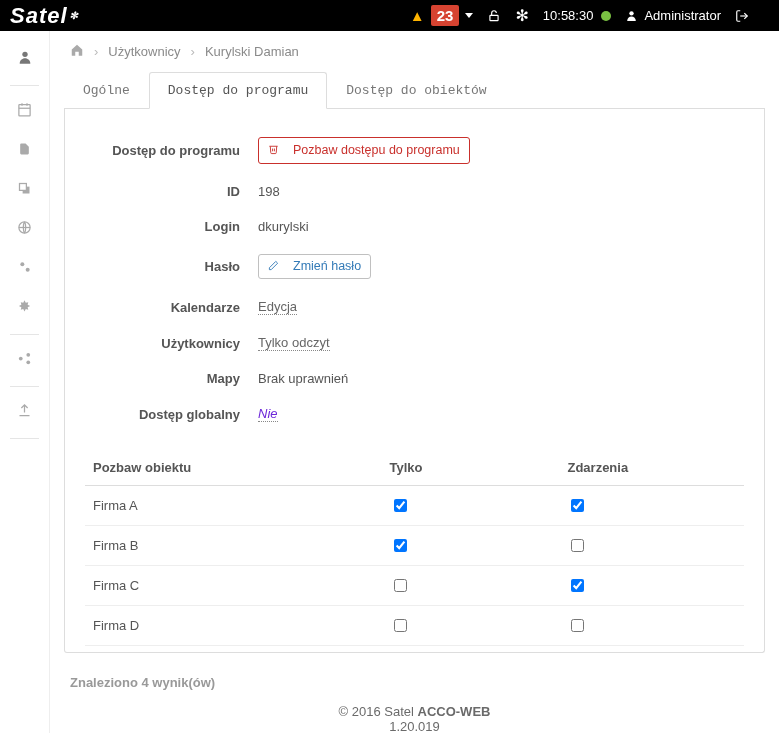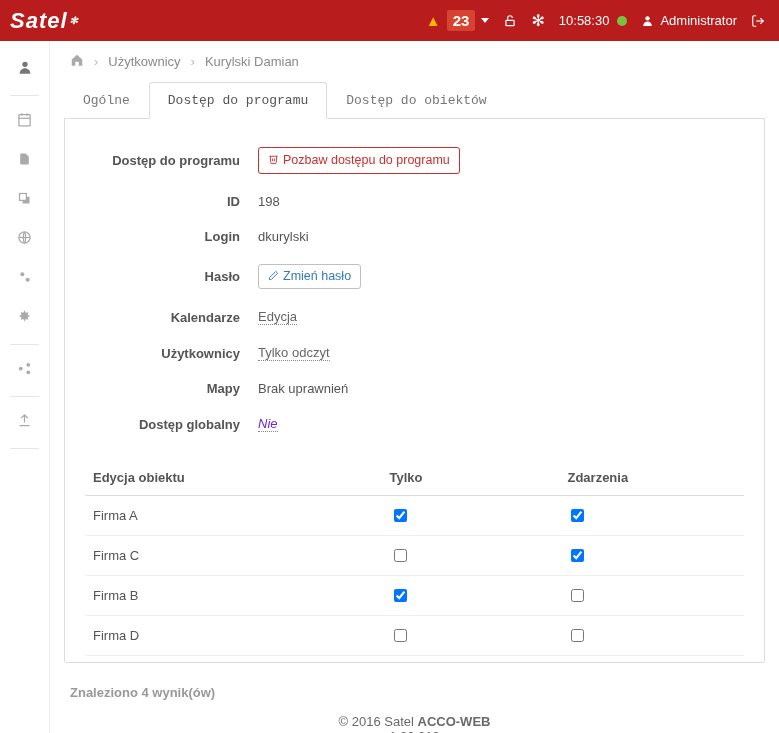--- a/index.html
+++ b/index.html
@@ -6,26 +6,26 @@
   body {
     margin: 0;
     font-family: "Helvetica Neue", Helvetica, Arial, sans-serif;
     font-size: 13px;
     color: #555;
     background: #fff;
     width: 779px;
   }
   
   .topbar {
-    background: #b91c1c;
-    height: 41px;
+    background: #000000;
+    height: 31px;
     color: #fff;
     display: flex;
     align-items: center;
-    padding: 0 14px 0 10px;
+    padding: 0 30px 0 10px;
   }
   .logo {
     font-weight: bold;
     font-size: 22px;
     font-style: italic;
     letter-spacing: 1px;
     display: flex;
     align-items: center;
   }
   .logo-sup { font-size: 10px; vertical-align: super; margin-left: 2px;}
@@ -141,21 +141,21 @@
   }
   .form-val {
     padding-left: 18px;
     flex: 1;
     color: #555;
     font-size: 13px;
   }
   .btn-sm {
     display: inline-flex;
     align-items: center;
-    gap: 4px;
+    gap: 14px;
     background: #fff;
     border: 1px solid;
     border-radius: 3px;
     padding: 5px 9px;
     font-size: 12.5px;
     cursor: pointer;
     line-height: 1;
   }
   .btn-danger { color: #c9302c; border-color: #c9302c; }
   .btn-primary { color: #337ab7; border-color: #c0c0c0; }
@@ -377,40 +377,40 @@
 
       <div class="form-row">
         <div class="form-label">Dostęp globalny</div>
         <div class="form-val"><span class="link-ish italic">Nie</span></div>
       </div>
 
       <div class="table-wrap">
         <table>
           <thead>
             <tr>
-              <th style="width:45%">Edycja obiektu</th>
+              <th style="width:45%">Pozbaw obiektu</th>
               <th style="width:27%">Tylko</th>
               <th>Zdarzenia</th>
             </tr>
           </thead>
           <tbody id="table-body">
               <tr>
                 <td>Firma A</td>
                 <td><input type="checkbox" checked="" style=""></td>
                 <td><input type="checkbox" checked="" style=""></td>
               </tr>
               <tr>
+                <td>Firma B</td>
+                <td><input type="checkbox" checked="" style=""></td>
+                <td><input type="checkbox" style=""></td>
+              </tr>
+              <tr>
                 <td>Firma C</td>
                 <td><input type="checkbox" style=""></td>
                 <td><input type="checkbox" checked="" style=""></td>
-              </tr>
-              <tr>
-                <td>Firma B</td>
-                <td><input type="checkbox" checked="" style=""></td>
-                <td><input type="checkbox" style=""></td>
               </tr>
               <tr>
                 <td>Firma D</td>
                 <td><input type="checkbox" style=""></td>
                 <td><input type="checkbox" style=""></td>
               </tr>
             </tbody>
         </table>
       </div>
 

